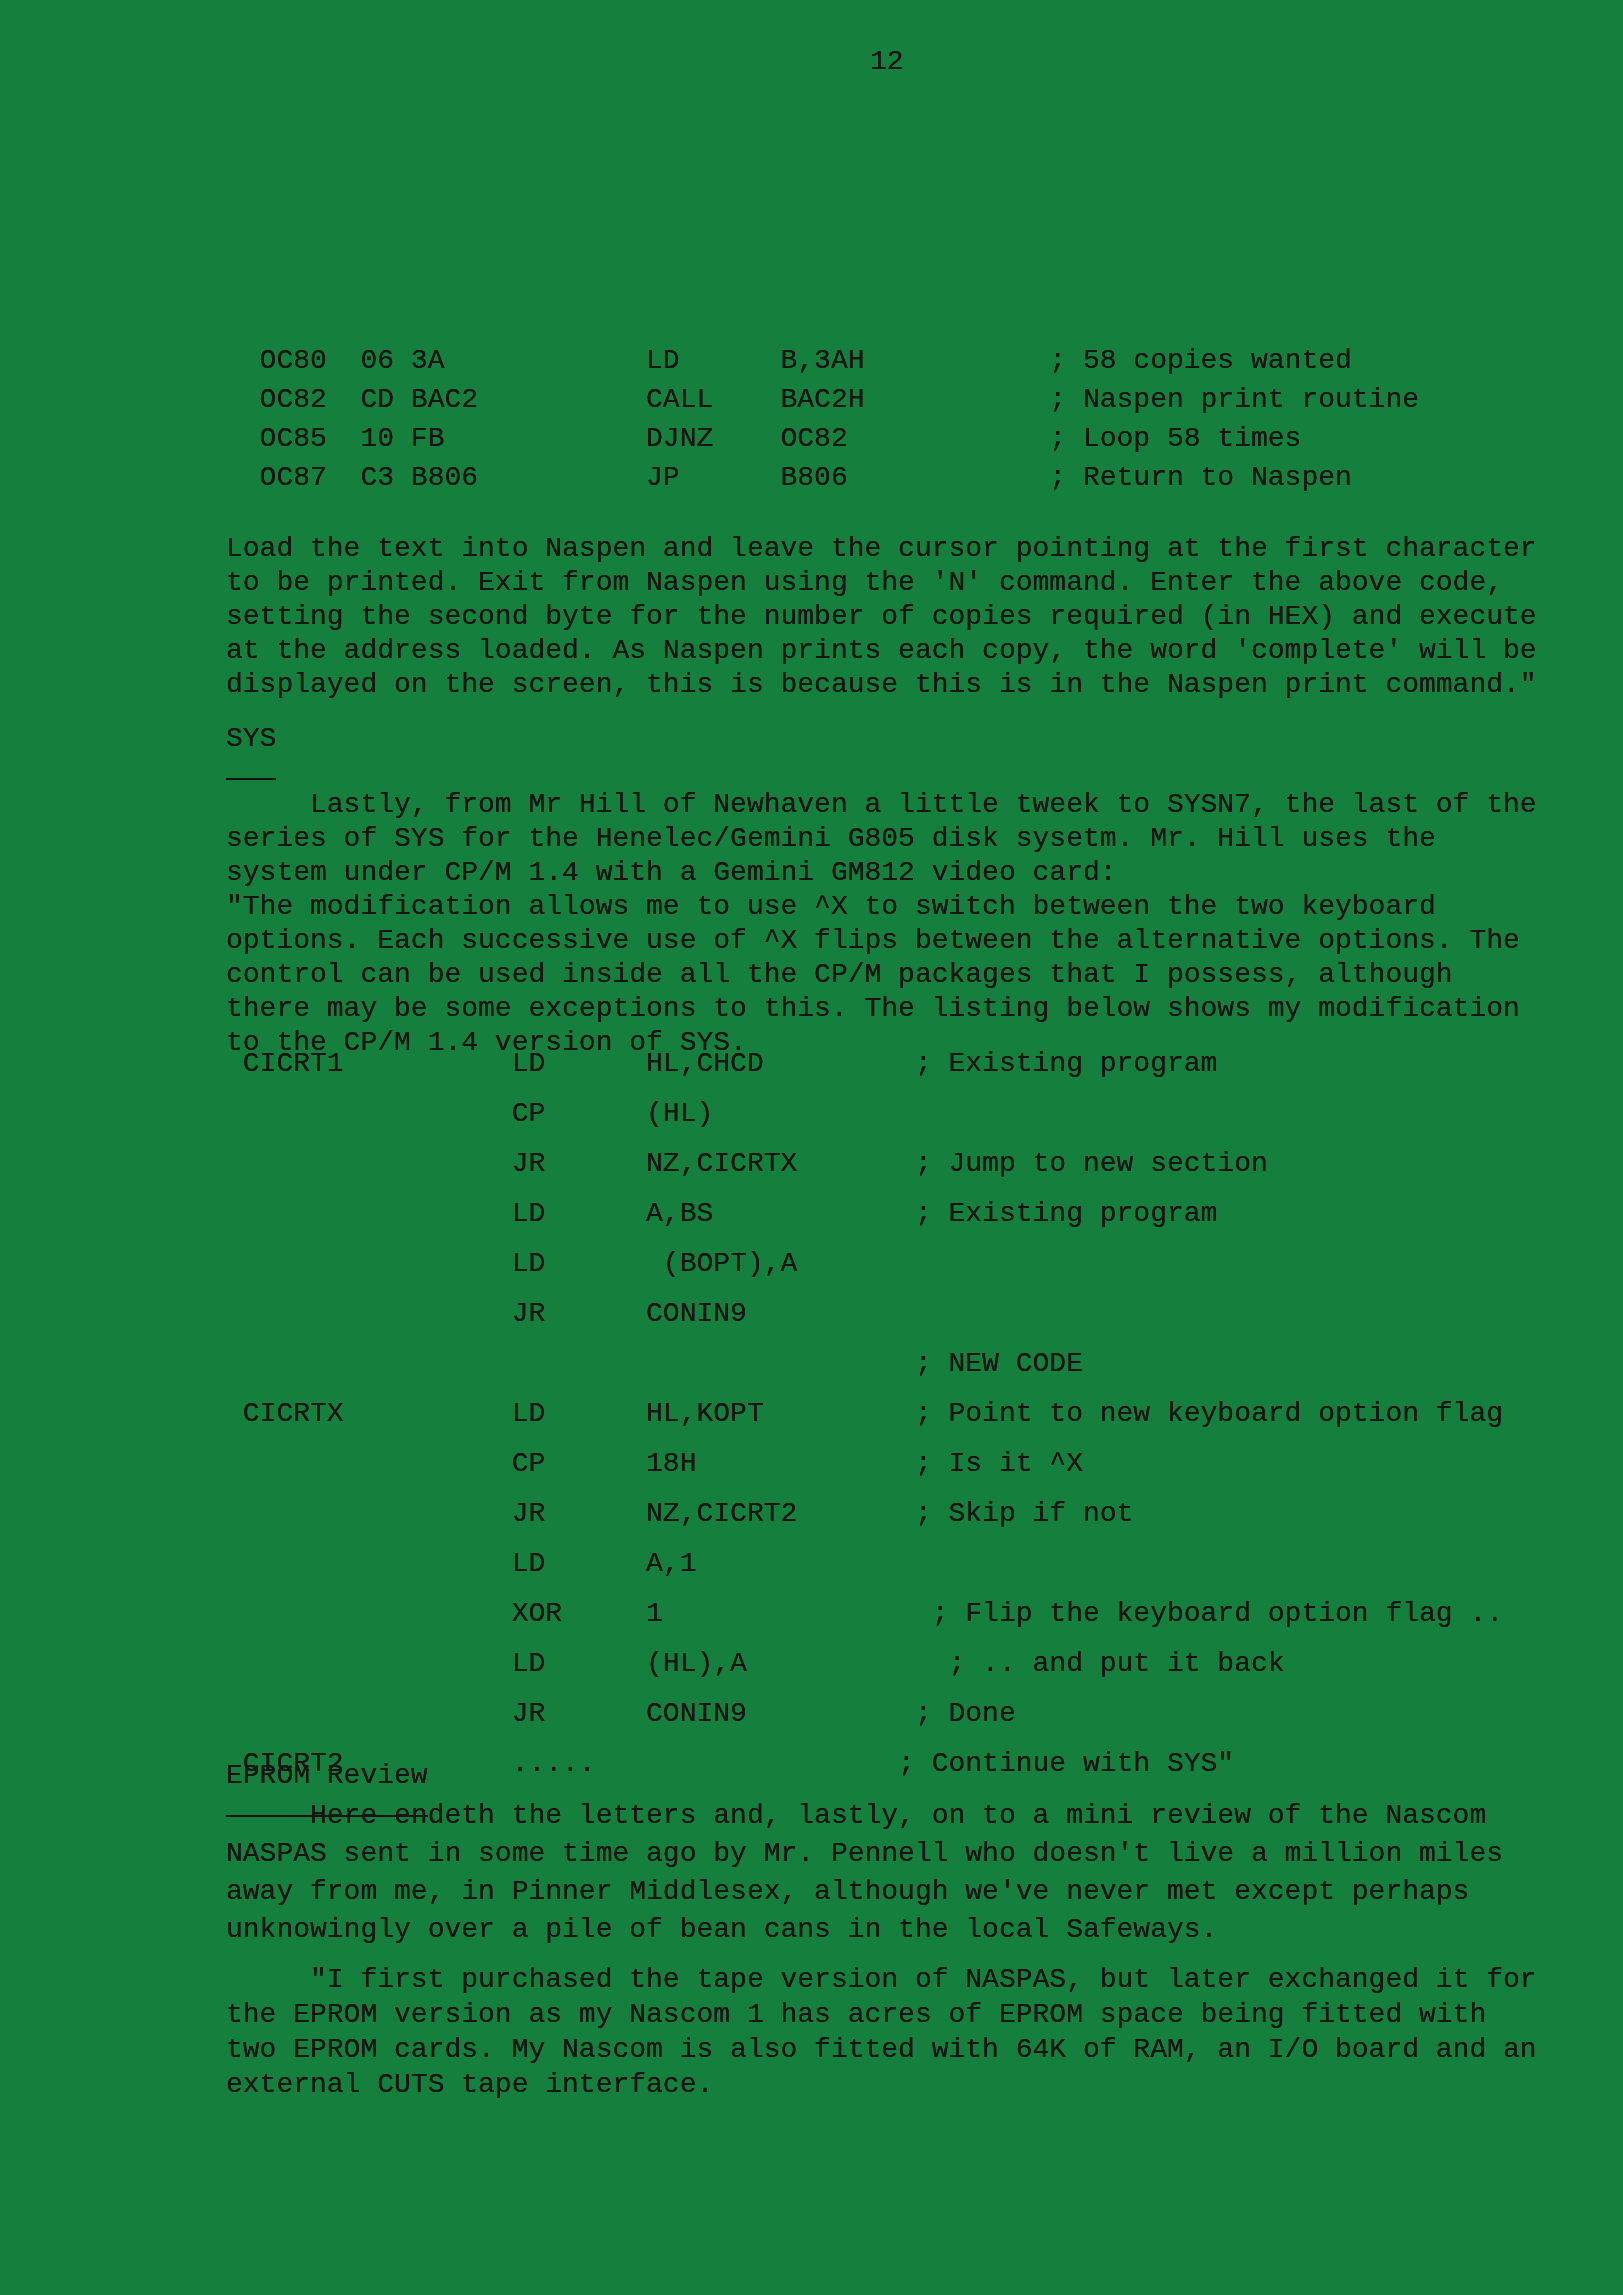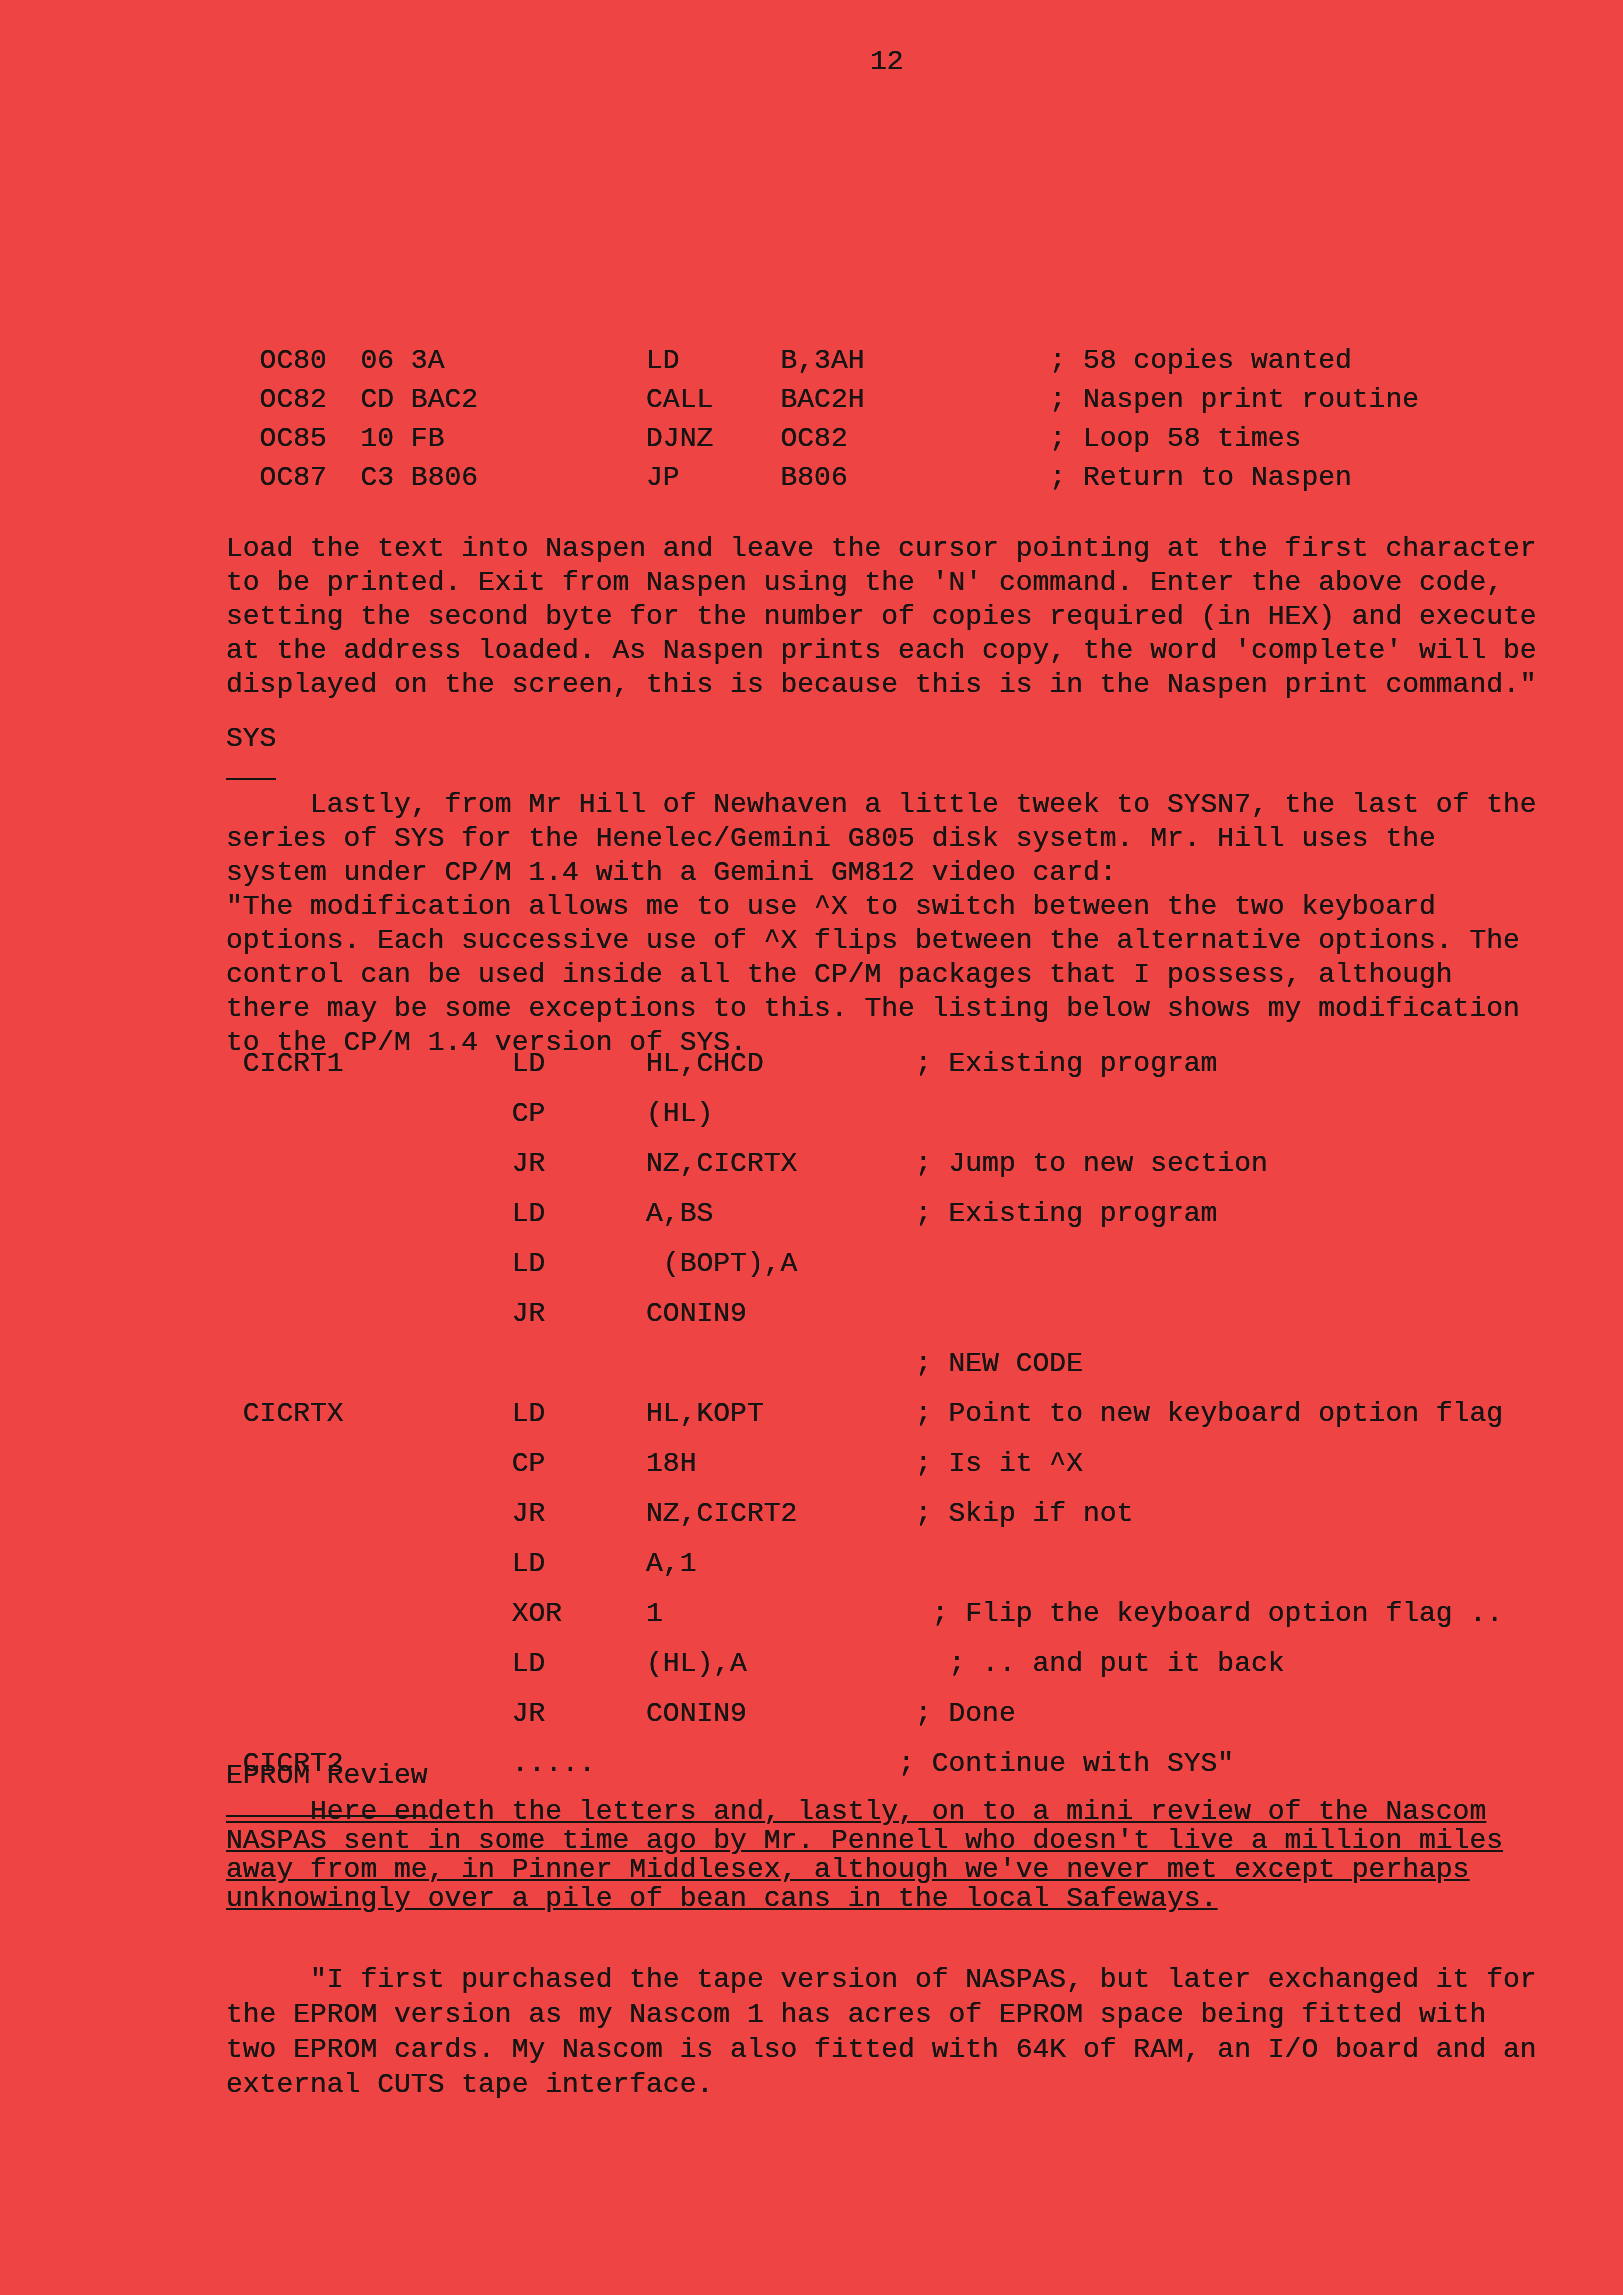--- a/index.html
+++ b/index.html
@@ -4,39 +4,39 @@
 <style>
   html, body {
     margin: 0;
     padding: 0;
     background: #e8e8e8;
   }
   .page {
     position: relative;
     width: 1624px;
     height: 2295px;
-    background: #ef4444;
+    background: #15803d;
     overflow: hidden;
     font-family: "Liberation Mono", "DejaVu Sans Mono", monospace;
     color: #171513;
   }
   .tw {
     position: absolute;
     left: 226px;
     margin: 0;
     font-family: "Liberation Mono", "DejaVu Sans Mono", monospace;
     font-size: 28px;
     color: #171513;
     white-space: pre;
     text-shadow: 0 0 0.5px #171513;
   }
   .para   { line-height: 34px; }
   .code   { line-height: 39px; }
   .code2  { line-height: 50px; }
-  .p5     { line-height: 29px; text-decoration: underline; }
+  .p5     { line-height: 38px; }
   .p6     { line-height: 35px; }
   .pageno {
     left: 870px;
     top: 46px;
   }
   .heading span {
     border-bottom: 2.8px solid #171513;
     padding-bottom: 24px;
     display: inline-block;
   }

